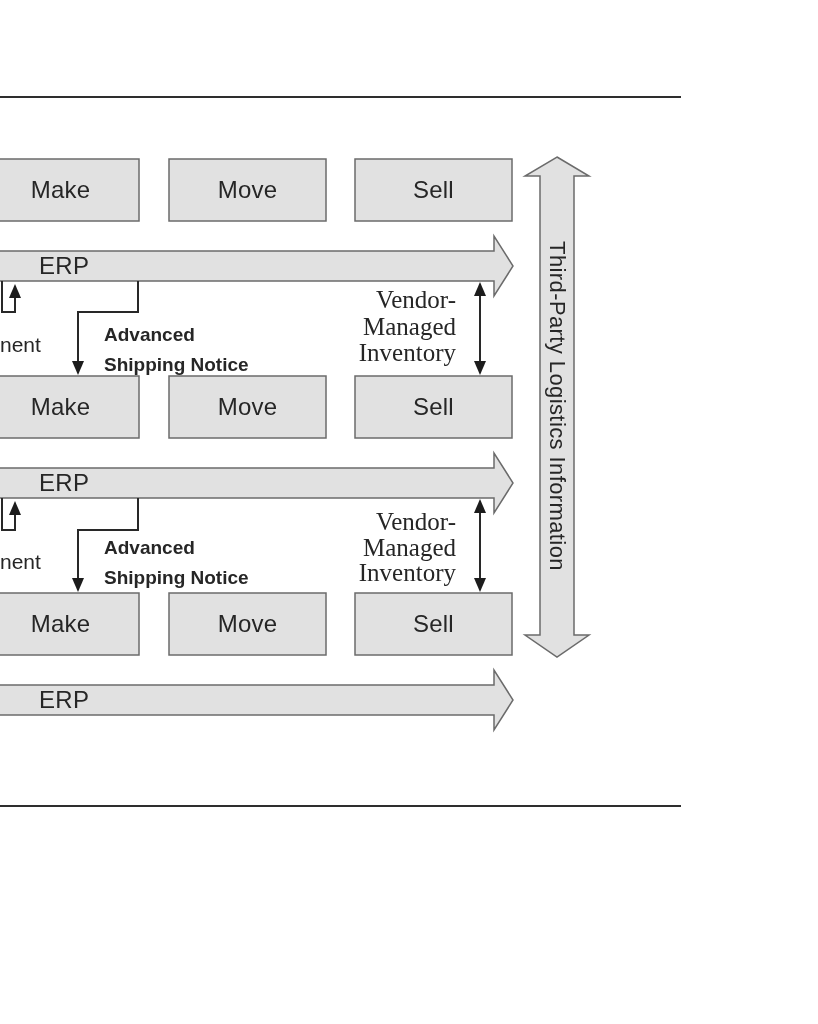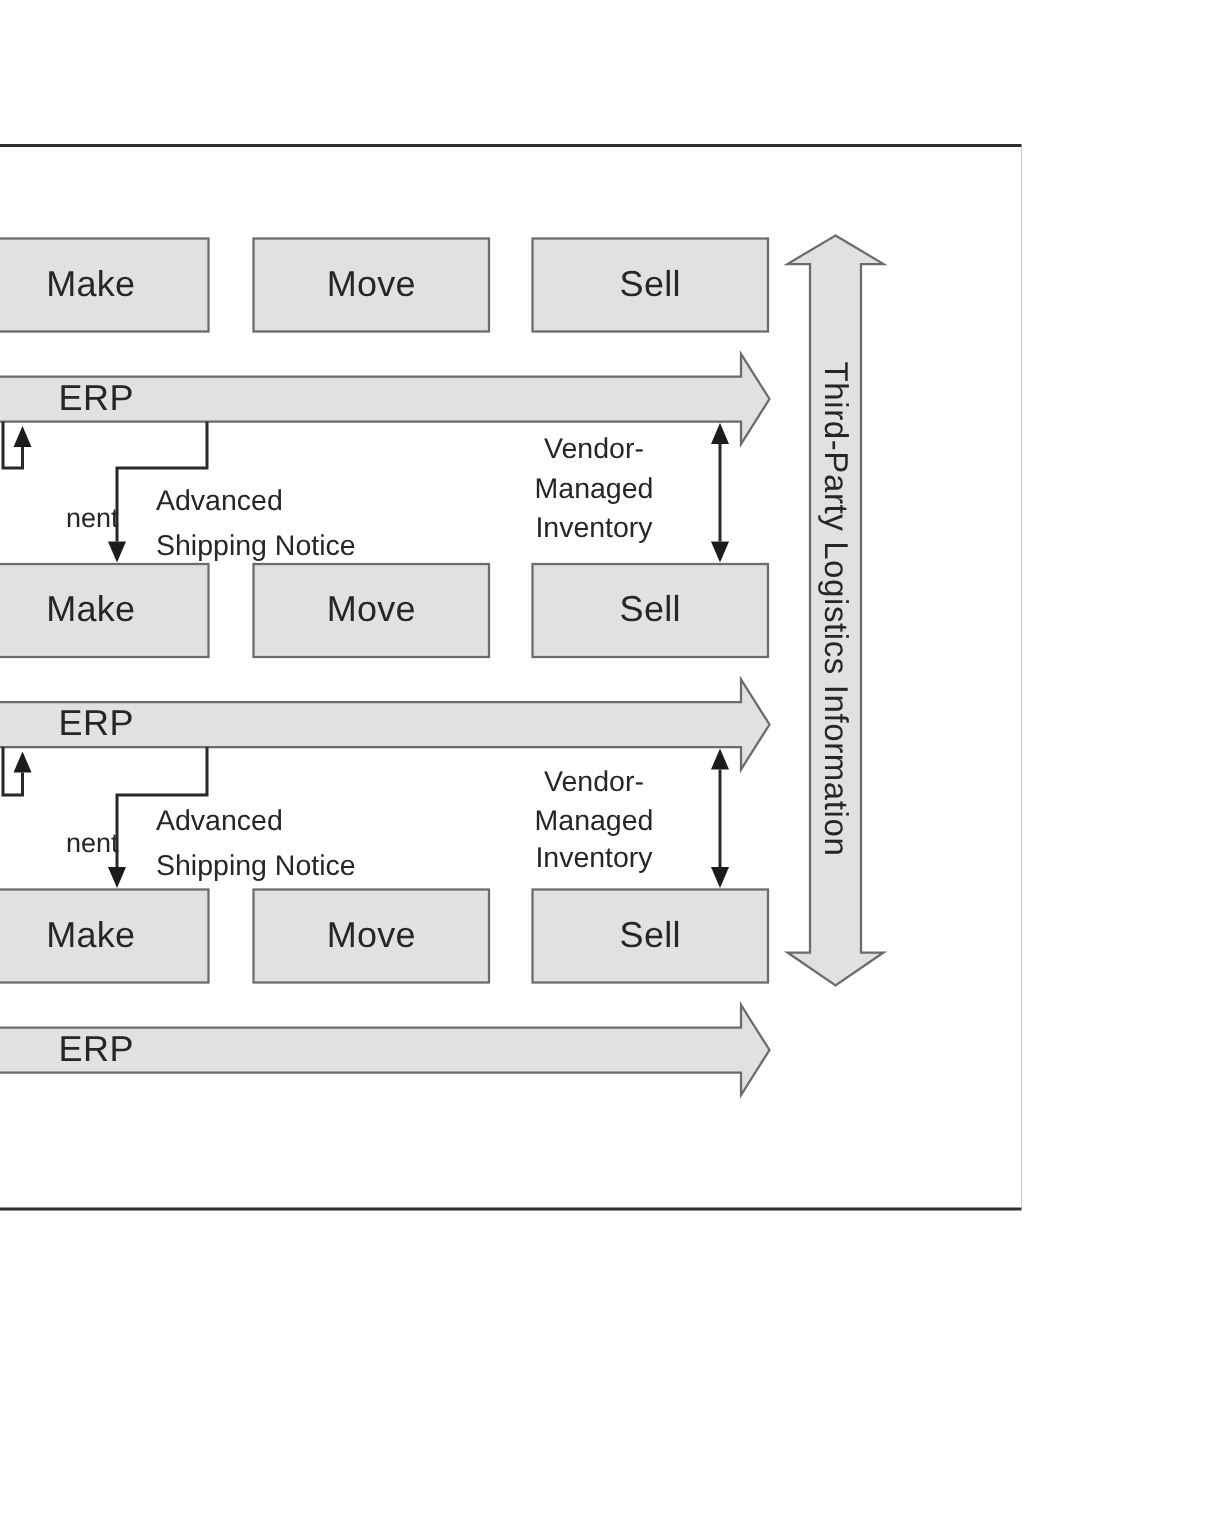--- a/index.html
+++ b/index.html
@@ -14,23 +14,23 @@
 
   .lbl { position:absolute; color:#262626; white-space:nowrap; }
 
   .box-label {
     display:flex; align-items:center; justify-content:center;
     width:157px; height:62px; font-size:24px; letter-spacing:0.2px;
   }
   .erp-label {
     height:30px; line-height:30px; font-size:24px; letter-spacing:0.3px;text-align:center;
   }
-  .frag-label { font-size:18px; line-height:20px;margin-left:44px; }
-  .asn-label  { font-size:19px; line-height:30px; }
-  .vmi-label  { font-size:19px; line-height:26.5px; width:120px; text-align:center; white-space:normal; }
+  .frag-label { font-size:21px; line-height:20px; }
+  .asn-label  { font-size:19px; line-height:30px;font-weight:bold; }
+  .vmi-label  { font-size:25px; line-height:26.5px; width:120px; text-align:right; white-space:normal;font-family:Liberation Serif, serif; }
   .tpl-label  {
     font-size:22px; letter-spacing:0.4px;
     transform:translate(-50%,-50%) rotate(90deg);
   }
 </style>
 </head>
 <body>
 
 <div class="canvas">
 

